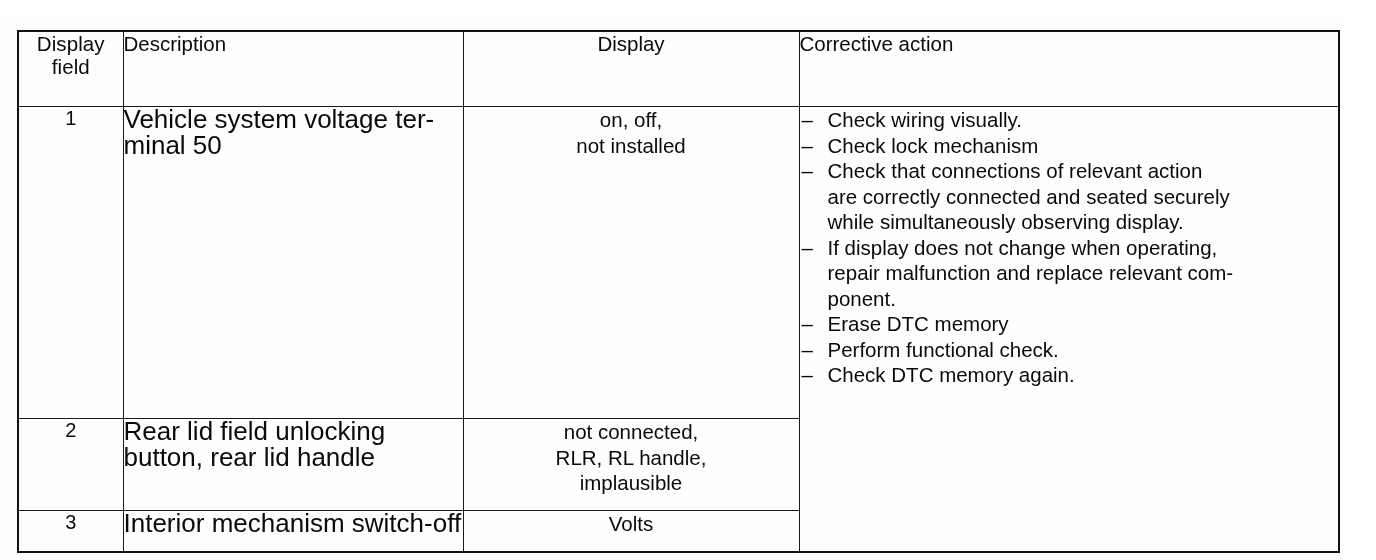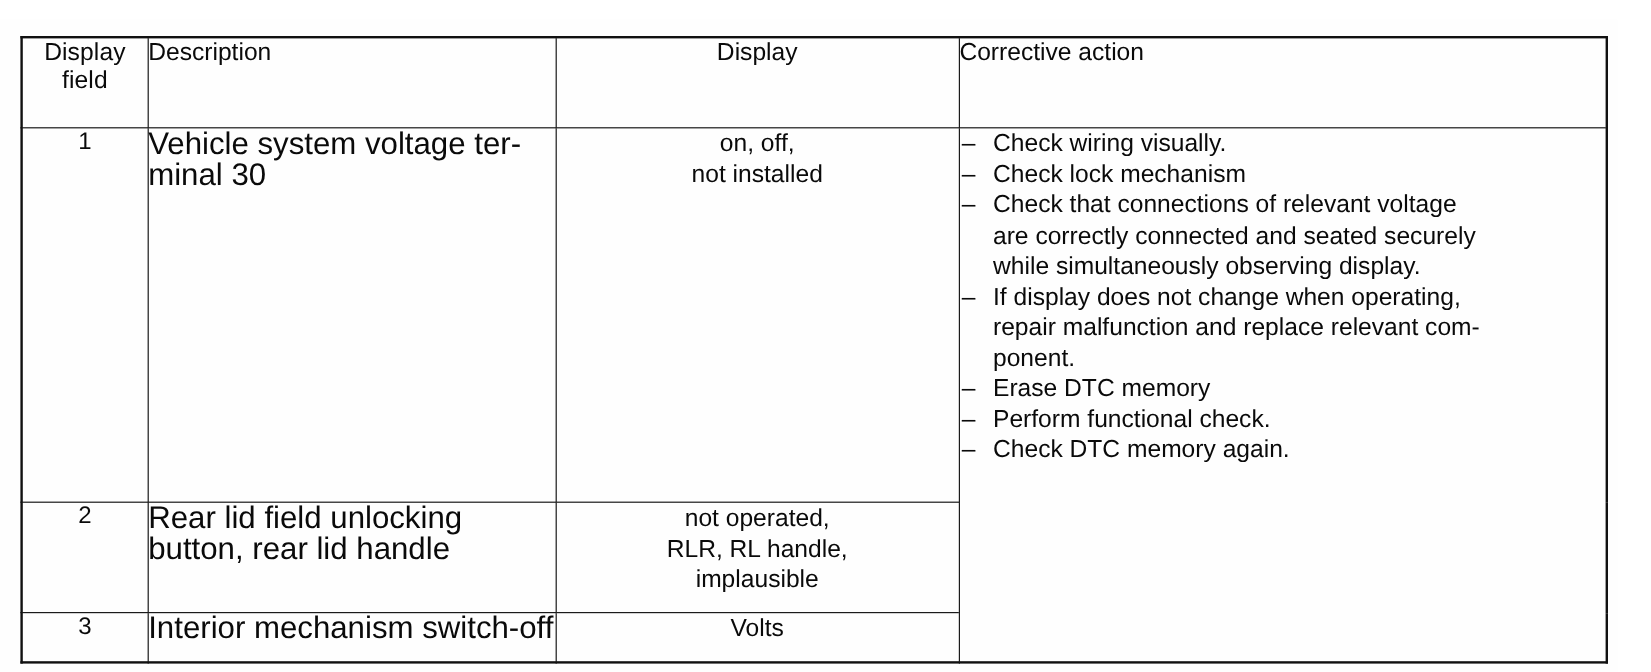--- a/index.html
+++ b/index.html
@@ -141,39 +141,39 @@
         <th class="hd hd-desc">Description</th>
         <th class="hd hd-disp">Display</th>
         <th class="hd hd-corr">Corrective action</th>
       </tr>
     </thead>
     <tbody>
       <tr class="row1">
         <td class="cell-field">1</td>
         <td class="cell-desc">
           <span class="dline">Vehicle system voltage ter-</span>
-          <span class="dline">minal 30</span>
+          <span class="dline">minal 50</span>
         </td>
         <td class="cell-disp">
           <span class="dline">on, off,</span>
           <span class="dline">not installed</span>
         </td>
         <td class="cell-corr" rowspan="3">
           <ul class="actions">
             <li>
               <span class="dash">–</span>
               <span class="dline">Check wiring visually.</span>
             </li>
             <li>
               <span class="dash">–</span>
               <span class="dline">Check lock mechanism</span>
             </li>
             <li>
               <span class="dash">–</span>
-              <span class="dline">Check that connections of relevant voltage</span>
+              <span class="dline">Check that connections of relevant action</span>
               <span class="dline">are correctly connected and seated securely</span>
               <span class="dline">while simultaneously observing display.</span>
             </li>
             <li>
               <span class="dash">–</span>
               <span class="dline">If display does not change when operating,</span>
               <span class="dline">repair malfunction and replace relevant com-</span>
               <span class="dline">ponent.</span>
             </li>
             <li>
@@ -191,21 +191,21 @@
           </ul>
         </td>
       </tr>
       <tr class="row2">
         <td class="cell-field">2</td>
         <td class="cell-desc">
           <span class="dline">Rear lid field unlocking</span>
           <span class="dline">button, rear lid handle</span>
         </td>
         <td class="cell-disp">
-          <span class="dline">not operated,</span>
+          <span class="dline">not connected,</span>
           <span class="dline">RLR, RL handle,</span>
           <span class="dline">implausible</span>
         </td>
       </tr>
       <tr class="row3">
         <td class="cell-field">3</td>
         <td class="cell-desc">
           <span class="dline">Interior mechanism switch-off</span>
         </td>
         <td class="cell-disp">

